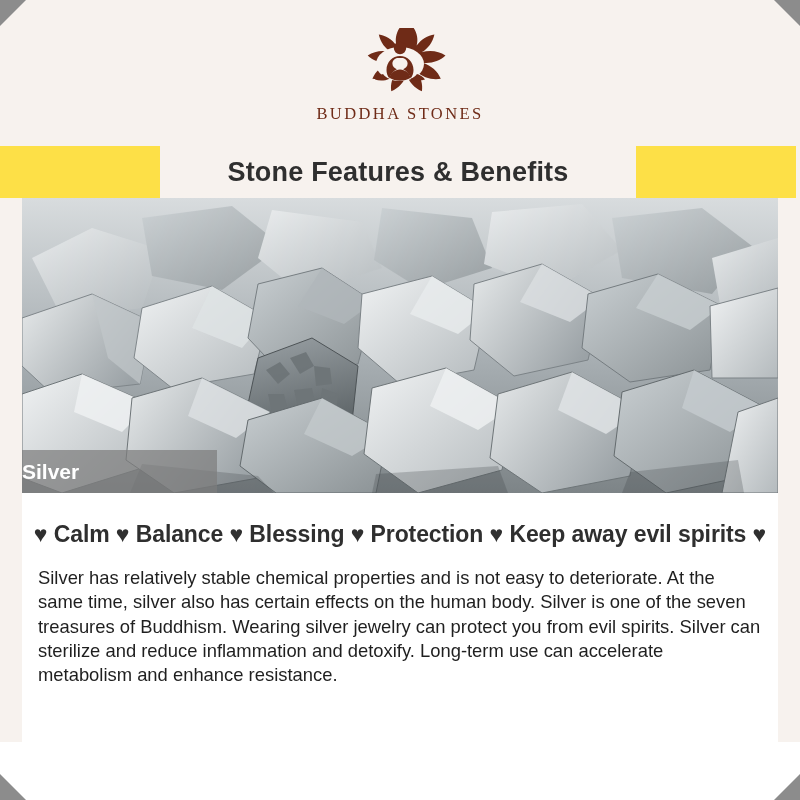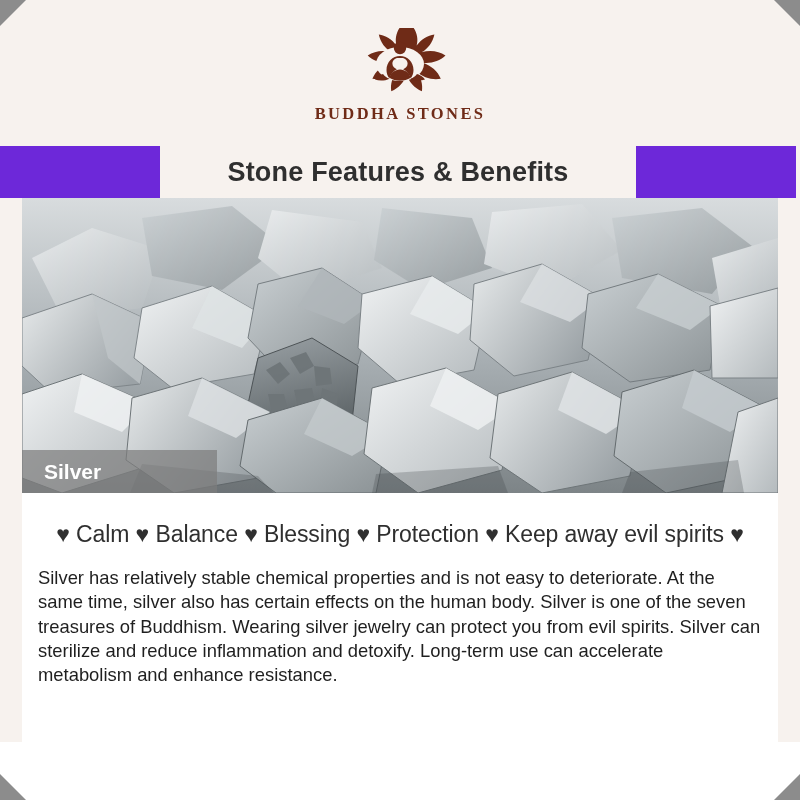--- a/index.html
+++ b/index.html
@@ -65,33 +65,33 @@
   }
   .logo-mark {
     width: 120px;
     height: 78px;
     display: block;
   }
   .brand-name {
     margin-top: 4px;
     font-size: 16.5px;
     letter-spacing: 2.4px;
-    font-weight: bold;
+    font-weight: normal;
     color: #6f2b17;
     font-family: "Liberation Serif", serif;
   }
 
   
   .title-band {
     position: absolute;
     top: 146px;
     left: 0;
     right: 4px;
     height: 52px;
-    background: #6d28d9;
+    background: #fde047;
     z-index: 5;
   }
   .title-band .inner {
     position: absolute;
     left: 160px;
     right: 160px;
     top: 0;
     height: 52px;
     background: #f7f2ee;
     display: flex;
@@ -131,41 +131,40 @@
     height: 43px;
     background: rgba(125,125,125,0.72);
     display: flex;
     align-items: center;
     z-index: 8;
   }
   .stone-label span {
     color: #ffffff;
     font-size: 21px;
     font-weight: bold;
-    padding-left: 22px;
     text-align: right;
   }
 
   
   .body-panel {
     position: absolute;
     top: 493px;
     left: 22px;
     right: 22px;
     bottom: 58px;
     background: #ffffff;
     z-index: 4;
     box-sizing: border-box;
     padding: 28px 8px 0 8px;
   }
 
   .benefits {
     text-align: center;
     font-size: 23px;
-    font-weight: normal;
+    font-weight: bold;
     color: #2f2f2f;
     white-space: nowrap;
     letter-spacing: -0.1px;
   }
 
   .description {
     margin-top: 18px;
     padding: 0 8px;
     font-size: 18.4px;
     line-height: 1.32;

